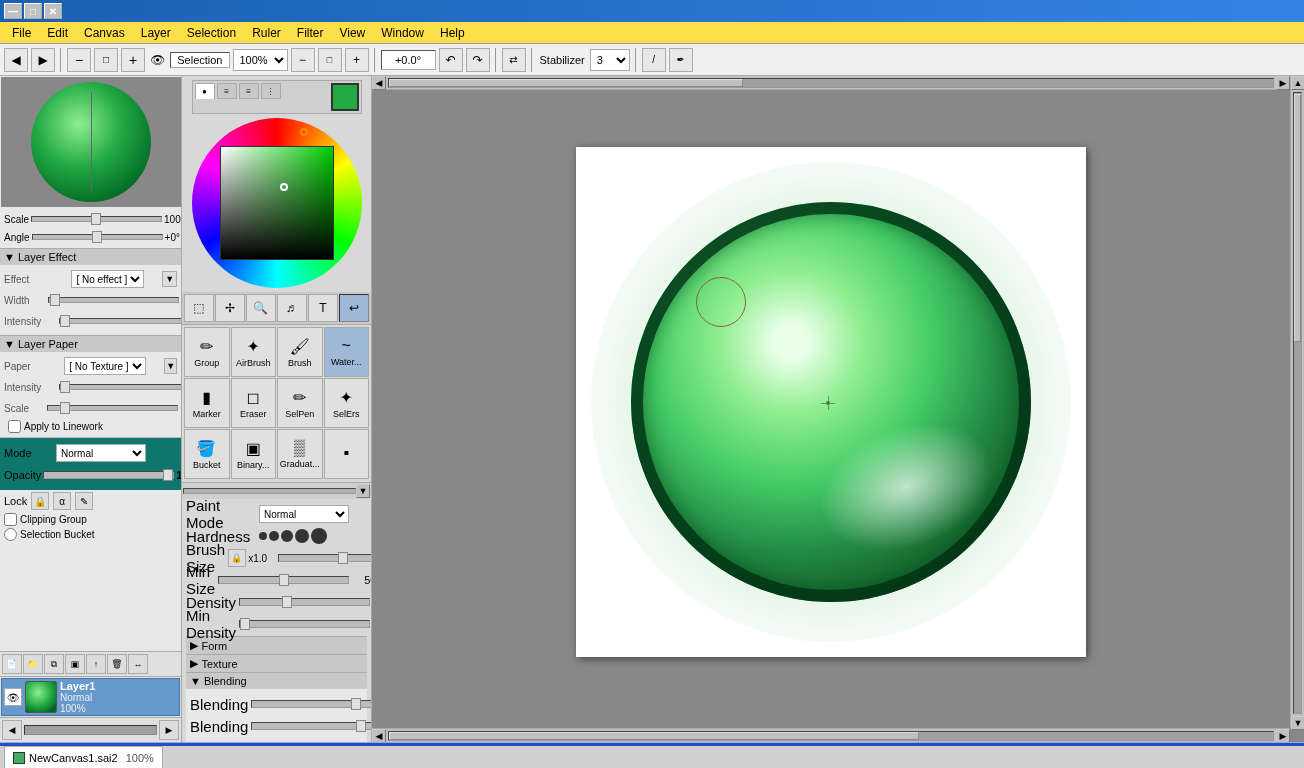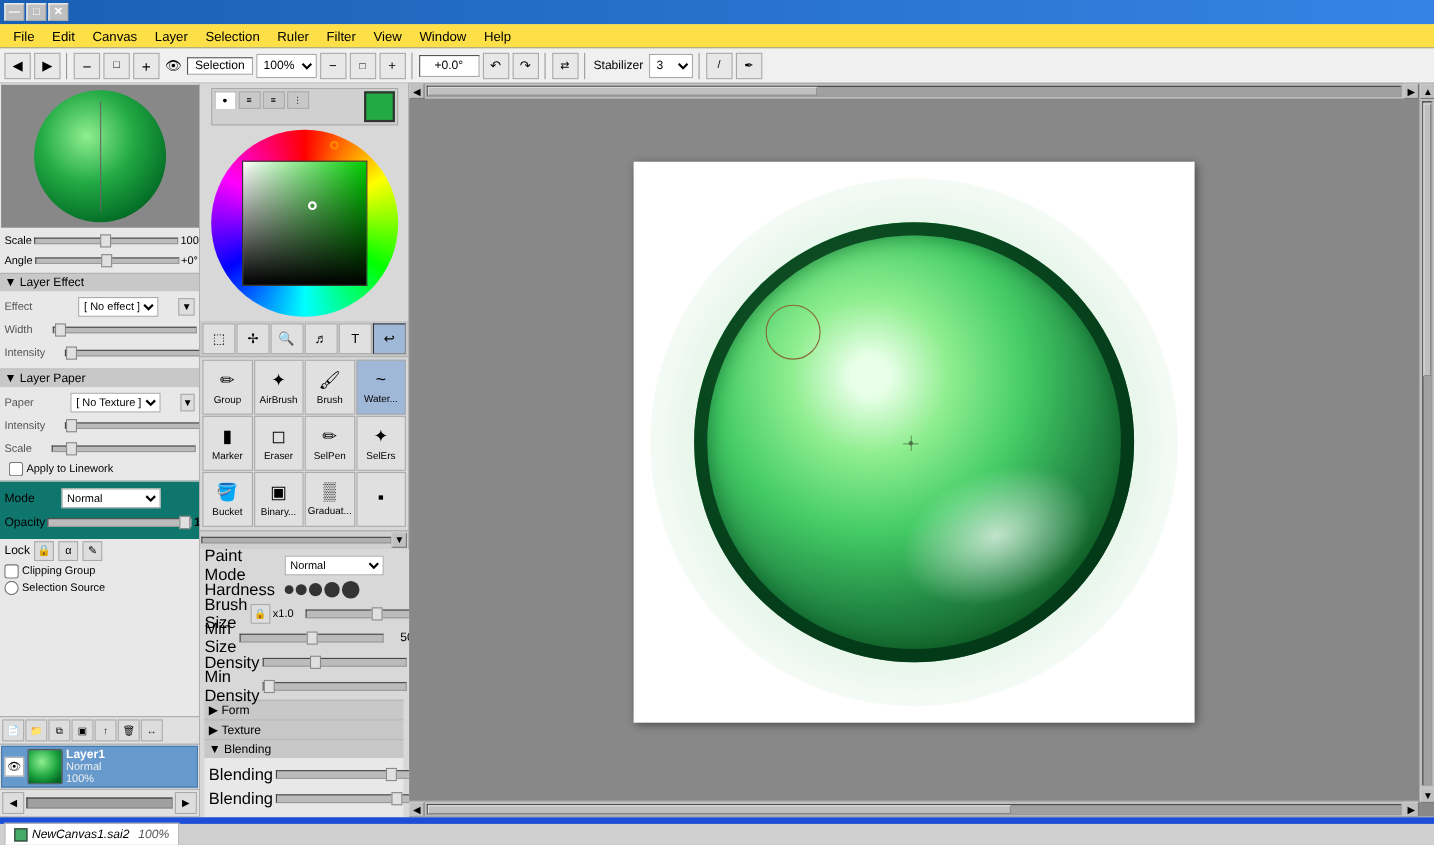--- a/index.html
+++ b/index.html
@@ -348,26 +348,25 @@
       width: 510px; height: 510px;
       background: white;
       position: relative;
       box-shadow: 2px 2px 8px rgba(0,0,0,0.5);
     }
 
     
     #tab-bar {
       height: 26px;
       background: #d0d0d0;
-      border-top: 6px solid #1d4ed8;
+      border-top: 3px solid #1d4ed8;
       display: flex;
       align-items: center;
       padding: 0 4px;
       gap: 2px;
-      font-style: italic;
     }
     .canvas-tab {
       height: 22px;
       padding: 0 8px;
       background: #e8e8e8;
       border: 1px solid #aaa;
       border-bottom: none;
       font-size: 11px;
       cursor: pointer;
       display: flex; align-items: center; gap: 4px;
@@ -535,21 +534,21 @@
       <div class="lock-btn">🔒</div>
       <div class="lock-btn">α</div>
       <div class="lock-btn">✎</div>
     </div>
     <div class="checkbox-row">
       <input type="checkbox" style="">
       <span>Clipping Group</span>
     </div>
     <div class="checkbox-row">
       <input type="radio" name="sel-src" style="">
-      <span>Selection Source</span>
+      <span>Selection Bucket</span>
     </div>
 
     <div id="layer-panel">
       <div class="layer-toolbar">
         <div class="layer-tb-btn">📄</div>
         <div class="layer-tb-btn">📁</div>
         <div class="layer-tb-btn">⧉</div>
         <div class="layer-tb-btn">▣</div>
         <div class="layer-tb-btn">↑</div>
         <div class="layer-tb-btn">🗑</div>

